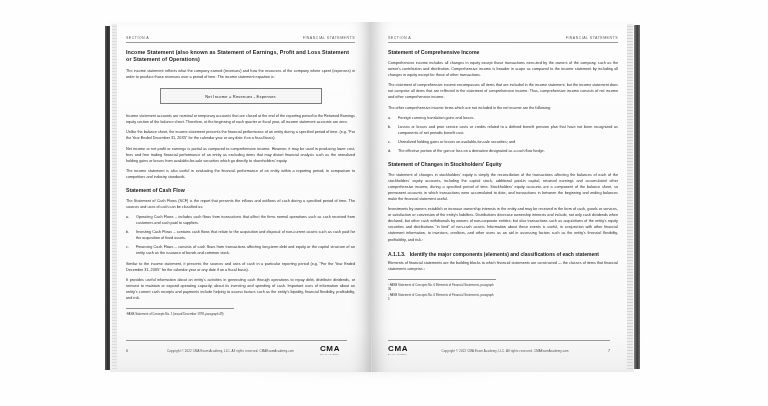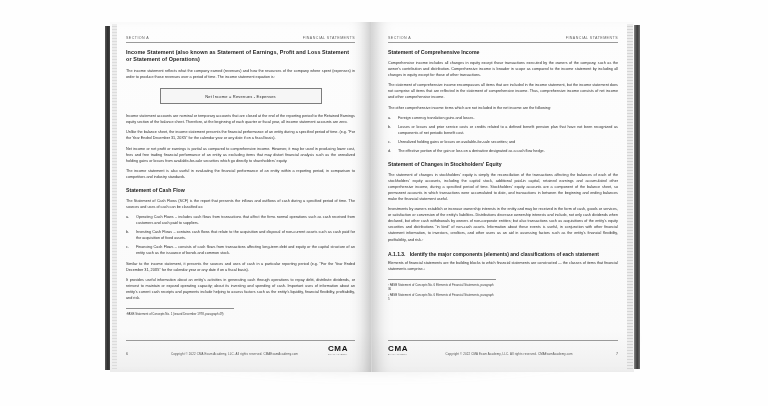--- a/index.html
+++ b/index.html
@@ -93,23 +93,23 @@
   }
   ul.lettered li .mk{width:6px;flex:none;color:#2c2c2c;}
   ul.lettered li .tx{flex:1;}
 
   .footnotes{
     margin-top:7px;border-top:.6px solid #8f8f8f;width:108px;padding-top:2.5px;
   }
   .footnotes .fn{font-size:2.9px;line-height:1.5;color:#3a3a3a;margin-bottom:1px;}
 
   .page-foot{
-    position:absolute;left:16px;right:16px;bottom:16px;
+    position:absolute;left:16px;right:24px;bottom:16px;
     border-top:.6px solid #9a9a9a;padding-top:4px;
-    display:flex;align-items:flex-end;
+    display:flex;align-items:center;
   }
   .foot-copy{
     flex:1;text-align:center;font-size:2.9px;color:#4d4d4d;letter-spacing:.15px;
   }
   .folio{font-size:3.6px;color:#4a4a4a;width:22px;}
   .folio.r{text-align:right;}
   .cma{
     width:34px;display:flex;flex-direction:column;align-items:center;line-height:1;
   }
   .cma .wm{font-size:8px;font-weight:bold;letter-spacing:.6px;color:#141414;}

